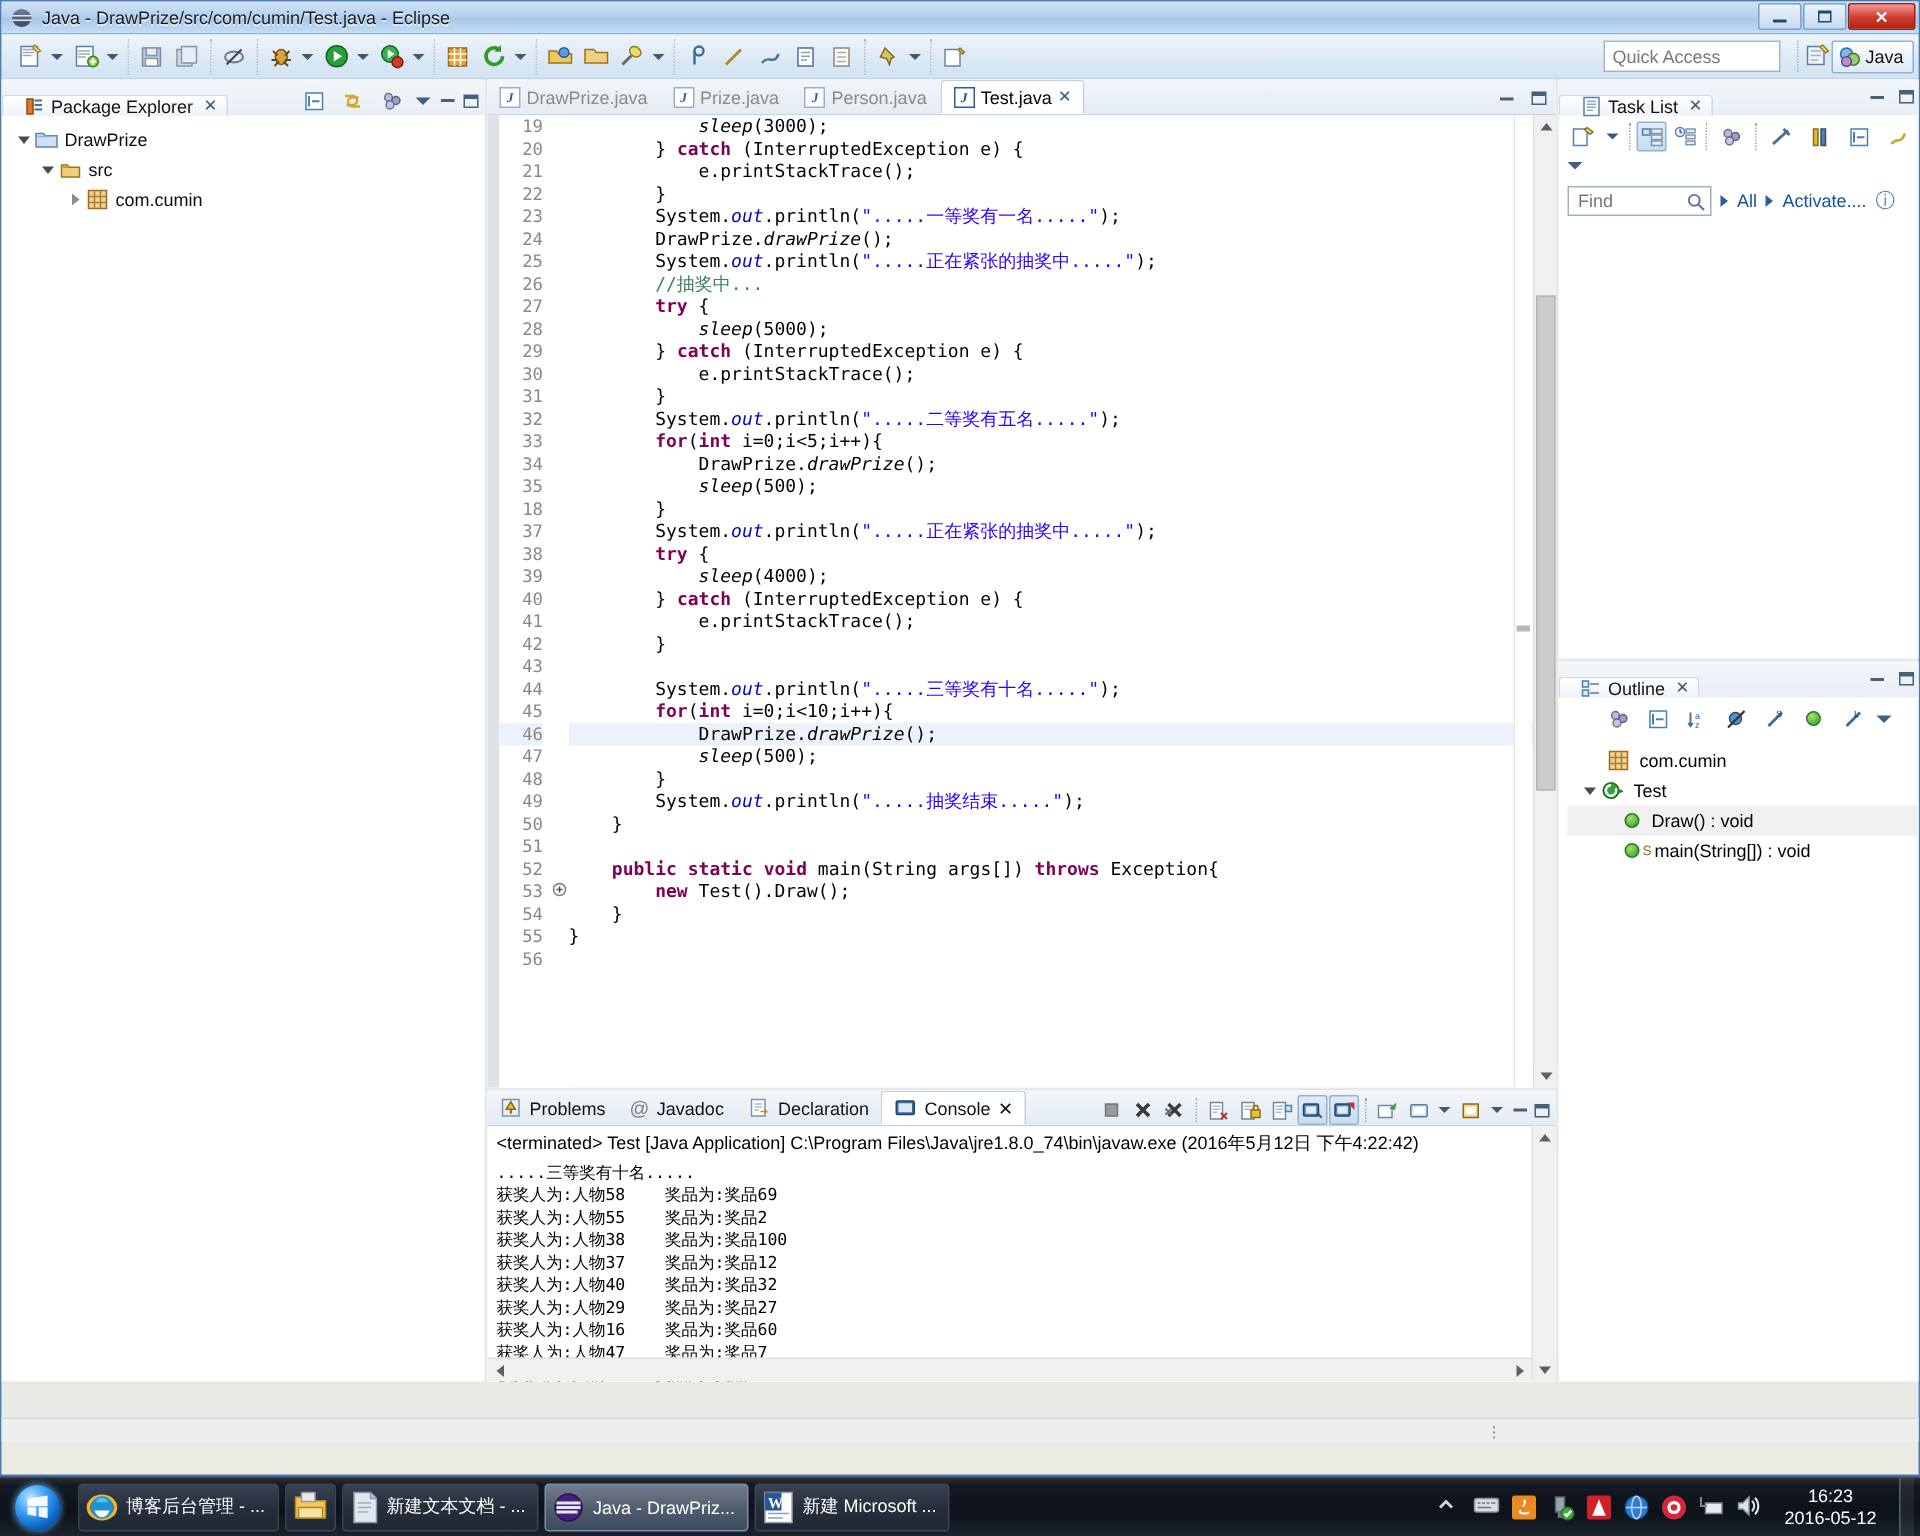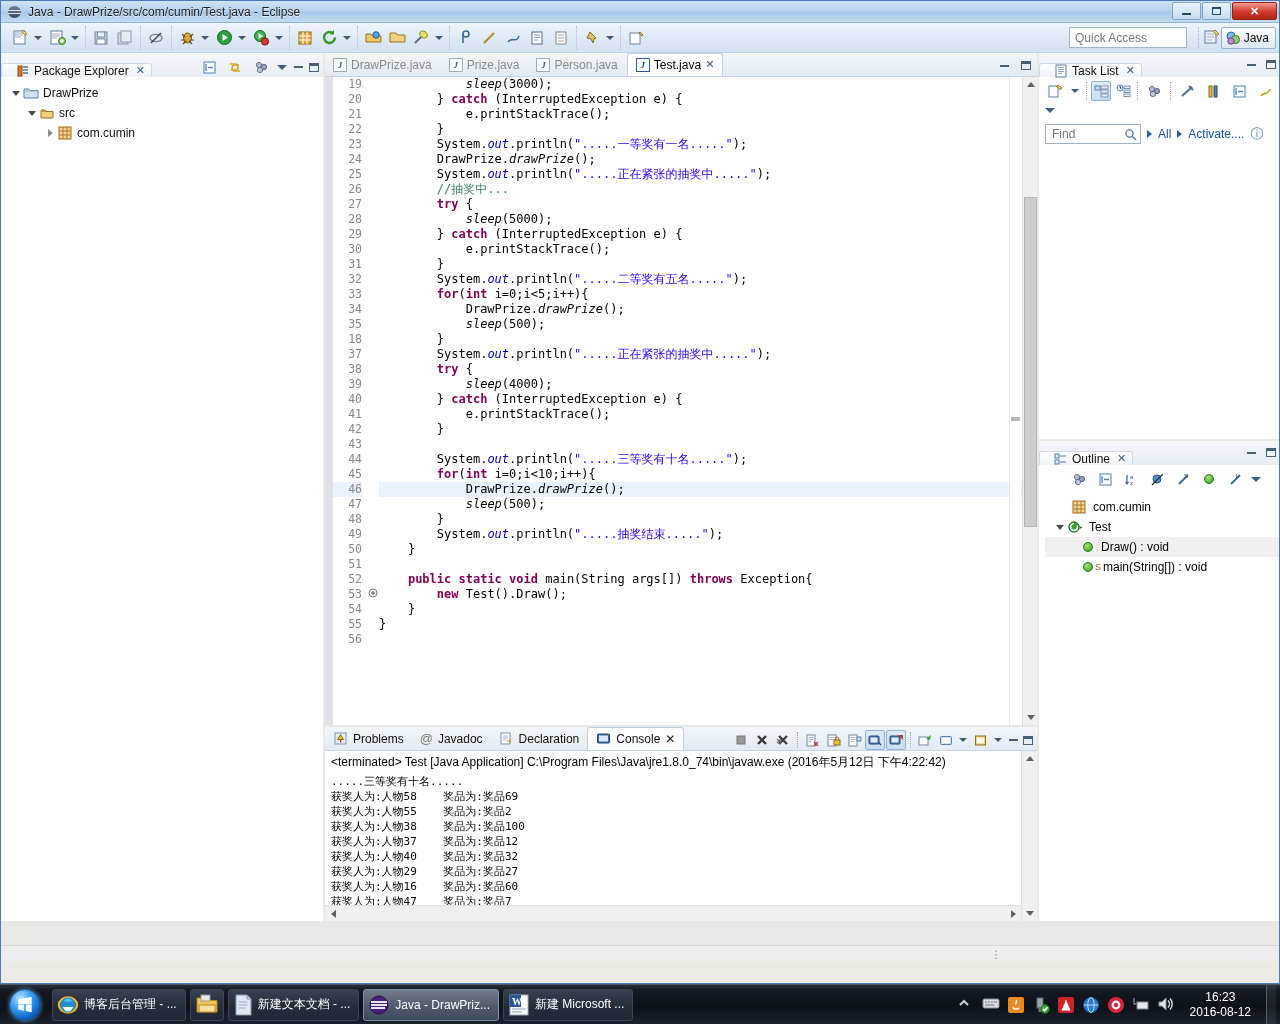--- a/index.html
+++ b/index.html
@@ -1133,17 +1133,17 @@
         </svg>
     </span>
     <span class="tray-ico">
       <svg width="18" height="16" viewBox="0 0 18 16">
           <path d="M2 6h3l4-4v12l-4-4H2z" fill="#dde3ea" stroke="#8e959c"></path>
           <path d="M11 4.5a5 5 0 0 1 0 7M13 2.5a8 8 0 0 1 0 11" fill="none" stroke="#dde3ea" stroke-width="1.4"></path>
         </svg>
     </span>
     <div class="clock">
       <div>16:23</div>
-      <div>2016-08-12</div>
+      <div>2016-05-12</div>
     </div>
     <div class="show-desktop"></div>
   </div>
 </div>
 
 </body></html>

